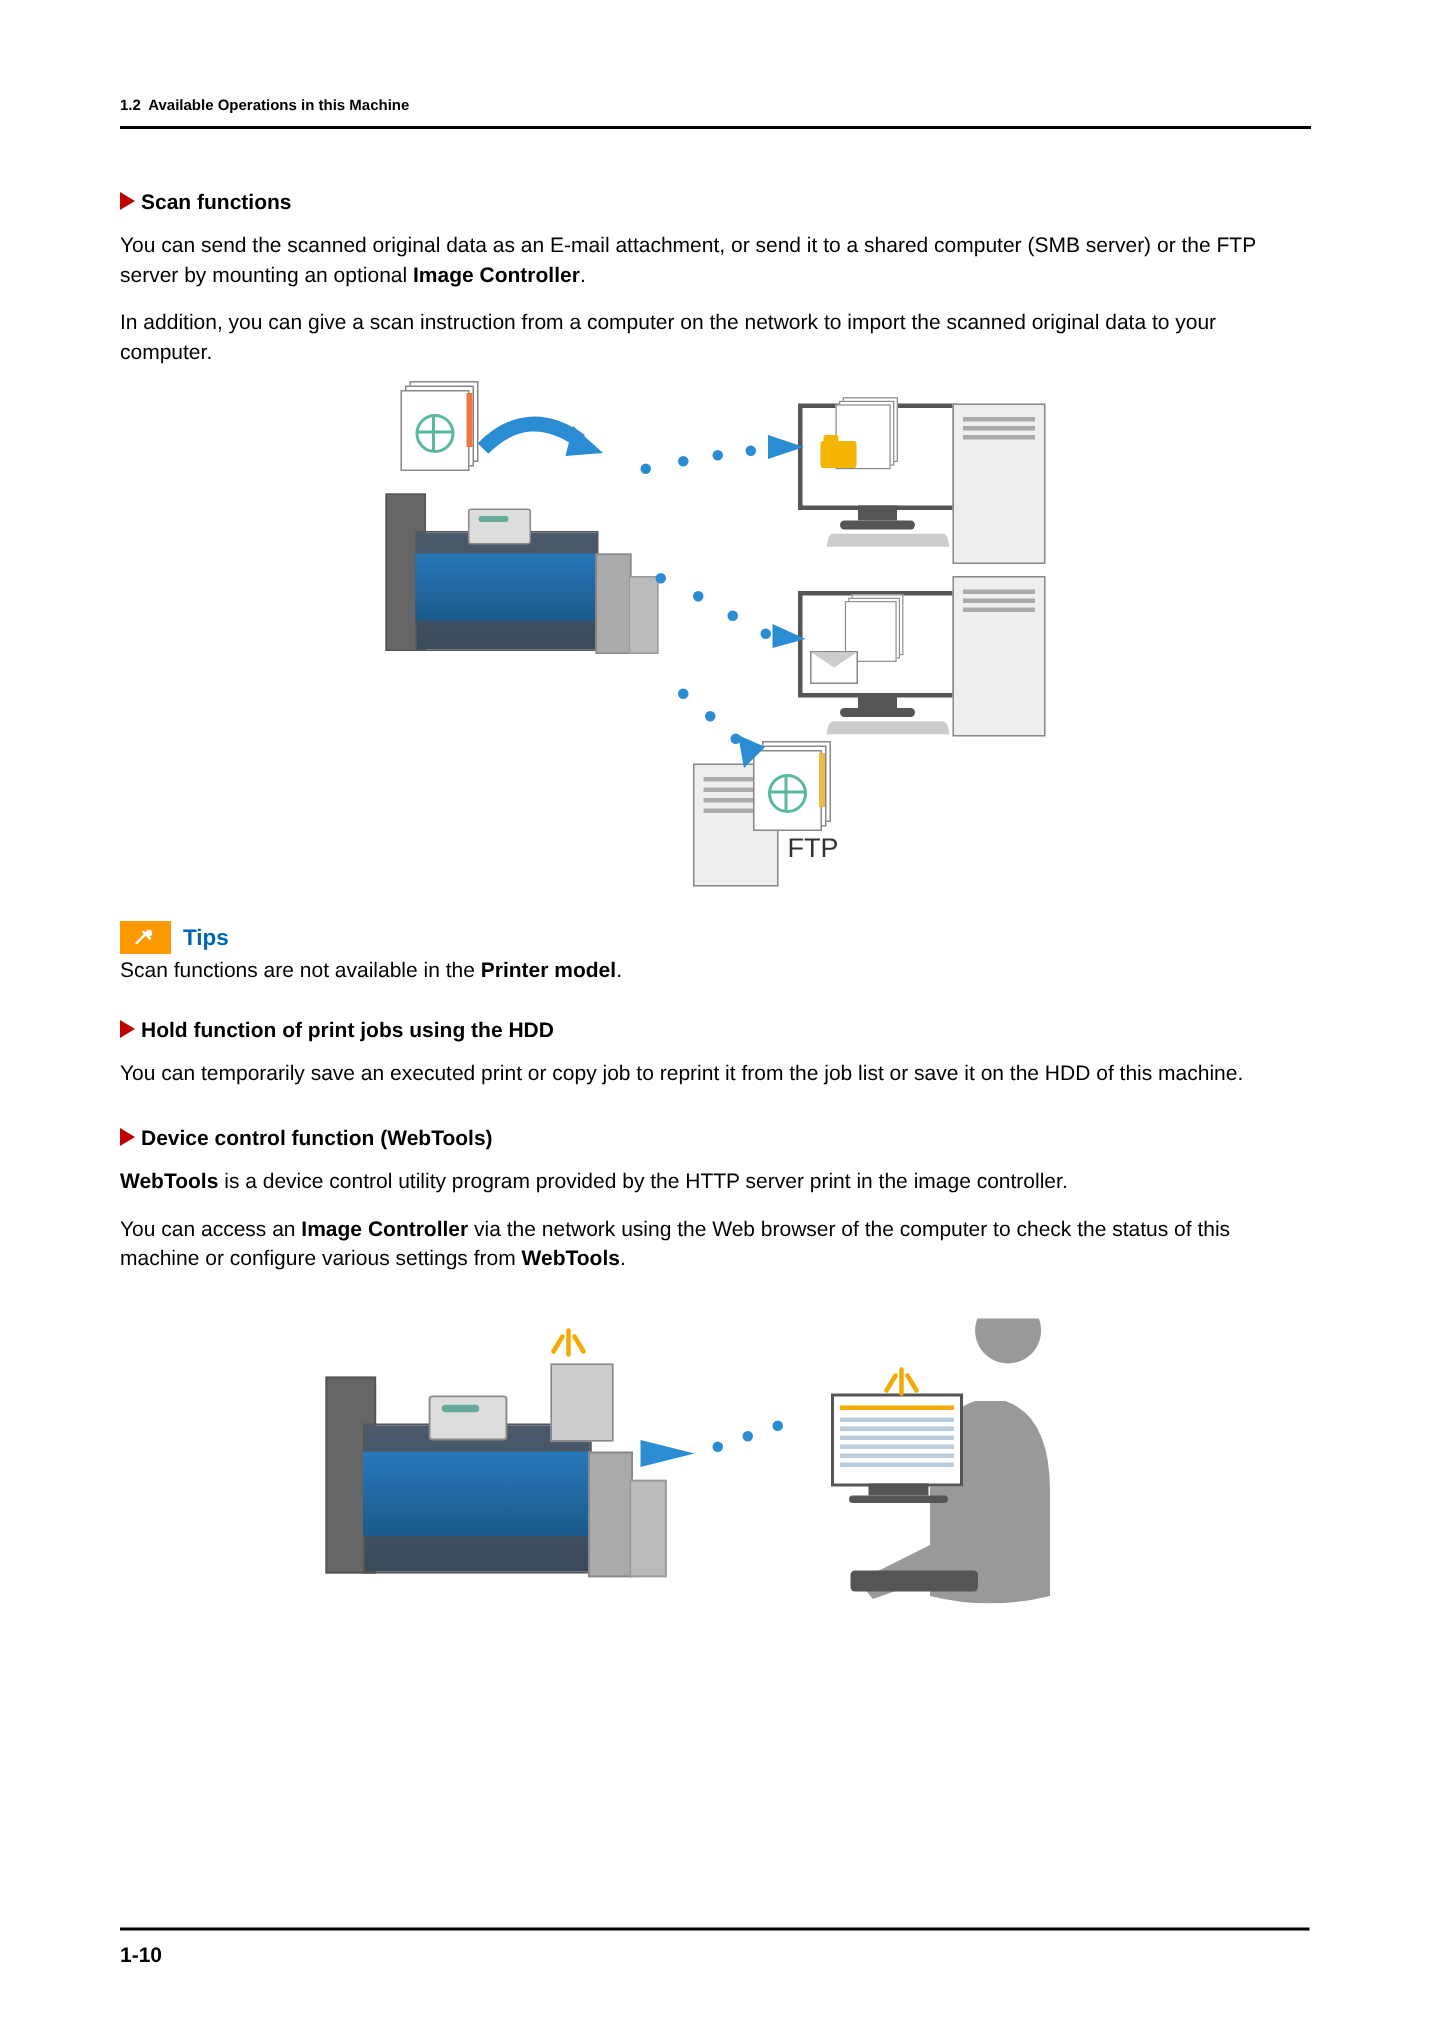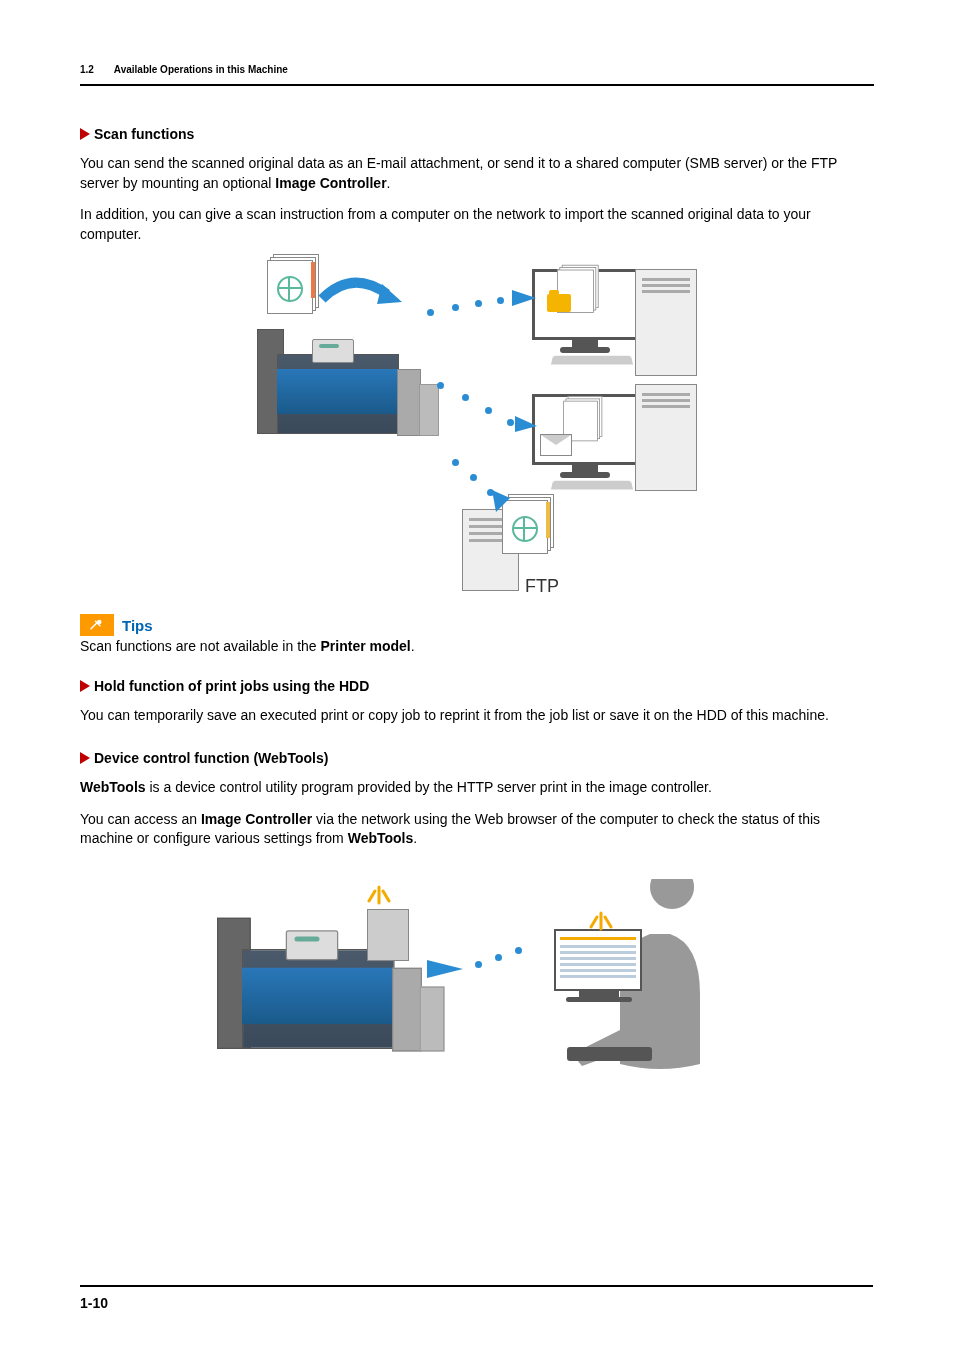--- a/index.html
+++ b/index.html
@@ -200,21 +200,21 @@
     font-size: 14px;
   }
 </style>
 </head>
 <body>
 
 <div class="page">
 
   <div class="header-row">
     <span class="header-text">1.2</span>
-    <span class="header-text" style="margin-left:16px;">Available Operations in this Machine</span>
+    <span class="header-text" style="margin-left:1px;">Available Operations in this Machine</span>
   </div>
 
   <div class="section-heading">
     <span class="red-arrow"></span>
     <span class="section-title">Scan functions</span>
   </div>
   <p class="para">
     <span>You can send the scanned original data as an E-mail attachment, or send it to a shared computer (SMB server) or the FTP server by mounting an optional </span><span class="bold">Image Controller</span><span>.</span>
   </p>
   <p class="para">In addition, you can give a scan instruction from a computer on the network to import the scanned original data to your computer.</p>
@@ -281,21 +281,21 @@
           <div class="slot" style="top:22px;"></div>
           <div class="slot" style="top:29px;"></div>
       </div>
       <div class="doc-stack" style="left:245px; top:230px;">
         <div class="sheet s1"></div>
           <div class="sheet s2"></div>
           <div class="sheet s3"></div>
         <div class="globe"></div>
           <div class="stripe stripe2"></div>
       </div>
-      <div class="ftp-label" style="left:268px; top:312px;text-align:center;">FTP</div>
+      <div class="ftp-label" style="left:268px; top:291px;text-align:center;">FTP</div>
 
       <div class="arrow-blue" style="left:65px; top:10px;">
         <svg width="80" height="40">
             <path d="M 0 25 Q 30 -5 65 20" stroke="#2a8dd4" stroke-width="10" fill="none"></path>
             <polygon points="60,10 80,28 55,30" fill="#2a8dd4"></polygon>
           </svg>
       </div>
 
       <div class="dot" style="left:170px; top:45px;"></div>
       <div class="dot" style="left:195px; top:40px;"></div>

